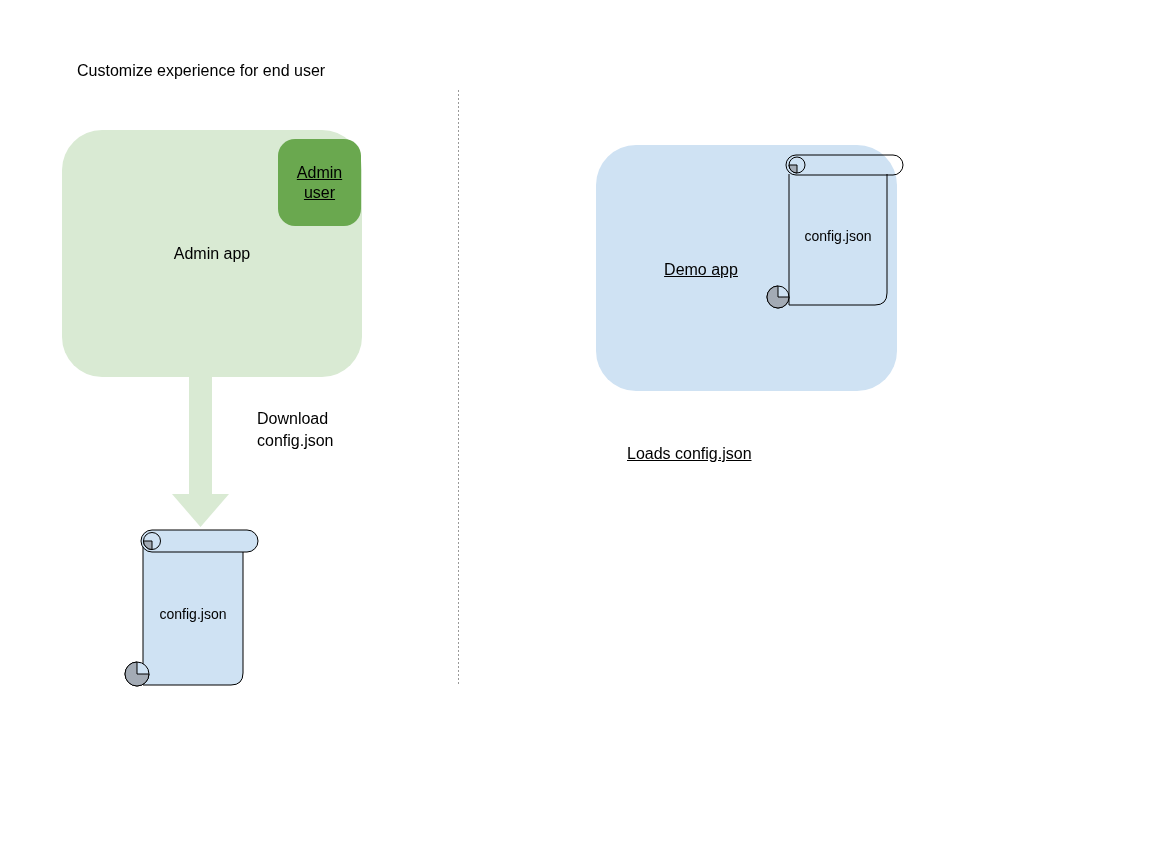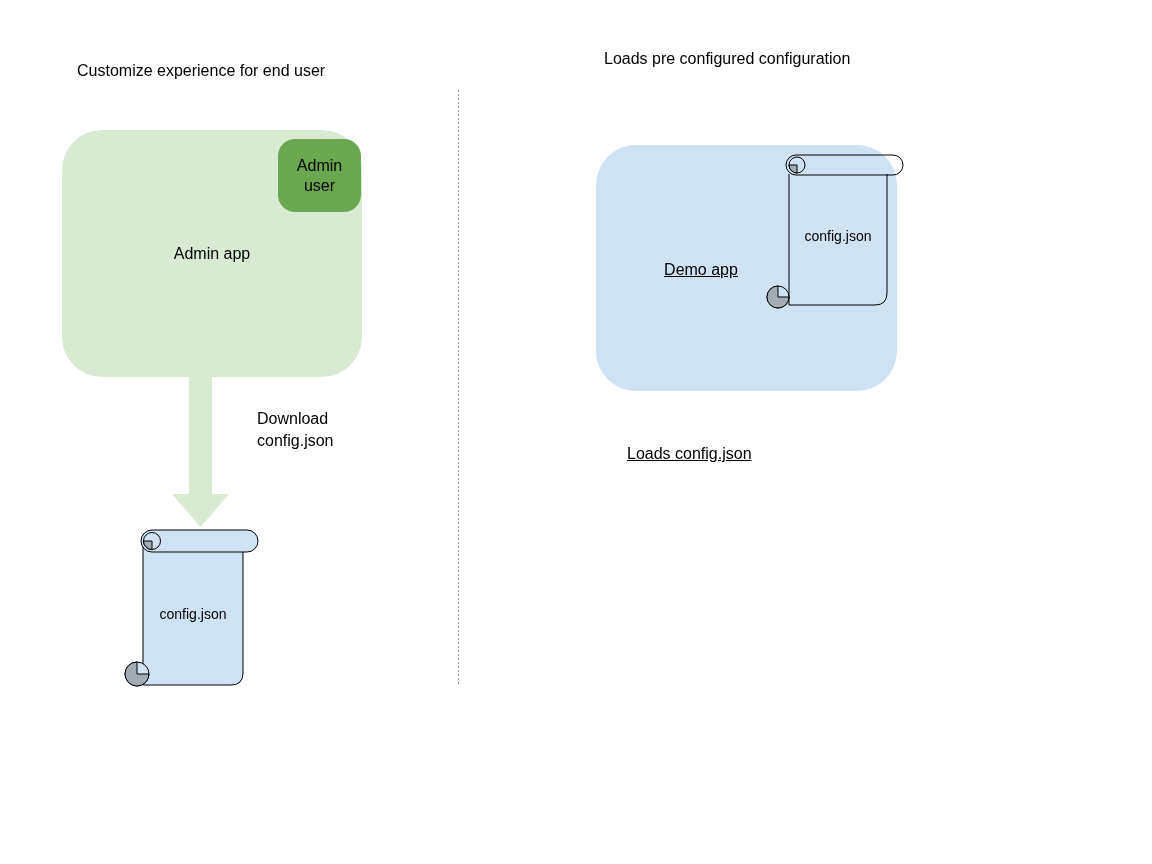--- a/index.html
+++ b/index.html
@@ -21,26 +21,26 @@
   .divider {
     width: 1px;
     background: repeating-linear-gradient(to bottom, #999999 0px, #999999 2px, transparent 2px, transparent 4px);
   }
   .app-box {
     border-radius: 40px;
   }
   .admin-box { left: 62px; top: 130px; width: 300px; height: 247px; background: #d9ead3; }
   .demo-box  { left: 596px; top: 145px; width: 301px; height: 246px; background: #cfe2f3; }
   .admin-panel {
-    left: 278px; top: 139px; width: 83px; height: 73px;
+    left: 278px; top: 139px; width: 83px; height: 87px;
     background: #6aa84f;
     border-radius: 17px;
     display: flex; flex-direction: column;
     align-items: center; justify-content: center;
-    font-size: 16px; line-height: 20px; text-align: center;
+    font-size: 16px; line-height: 20px; text-align: center; text-decoration: underline;
   }
   .center-label {
     transform: translate(-50%, -50%);
     font-size: 16px;
     white-space: nowrap;
     text-align: center;
   }
   .file-label {
     transform: translate(-50%, -50%);
     font-size: 14px;
@@ -57,21 +57,20 @@
     white-space: nowrap;
   }
   svg { display: block; overflow: visible; }
 </style>
 </head>
 <body>
 
 <div class="canvas">
 
   <div class="abs section-title" style="left:77px; top:49px;margin-top:12px;">Customize experience for end user</div>
-  <div class="abs section-title" style="left:604px; top:49px;">Loads pre configured configuration</div>
 
   <div class="abs divider" style="left:458px; top:90px; height:596px;"></div>
 
   <div class="abs app-box admin-box"></div>
   <div class="abs admin-panel">
     <span>Admin</span>
     <span>user</span>
   </div>
   <div class="abs center-label" style="left:212px; top:254px;">Admin app</div>
 

